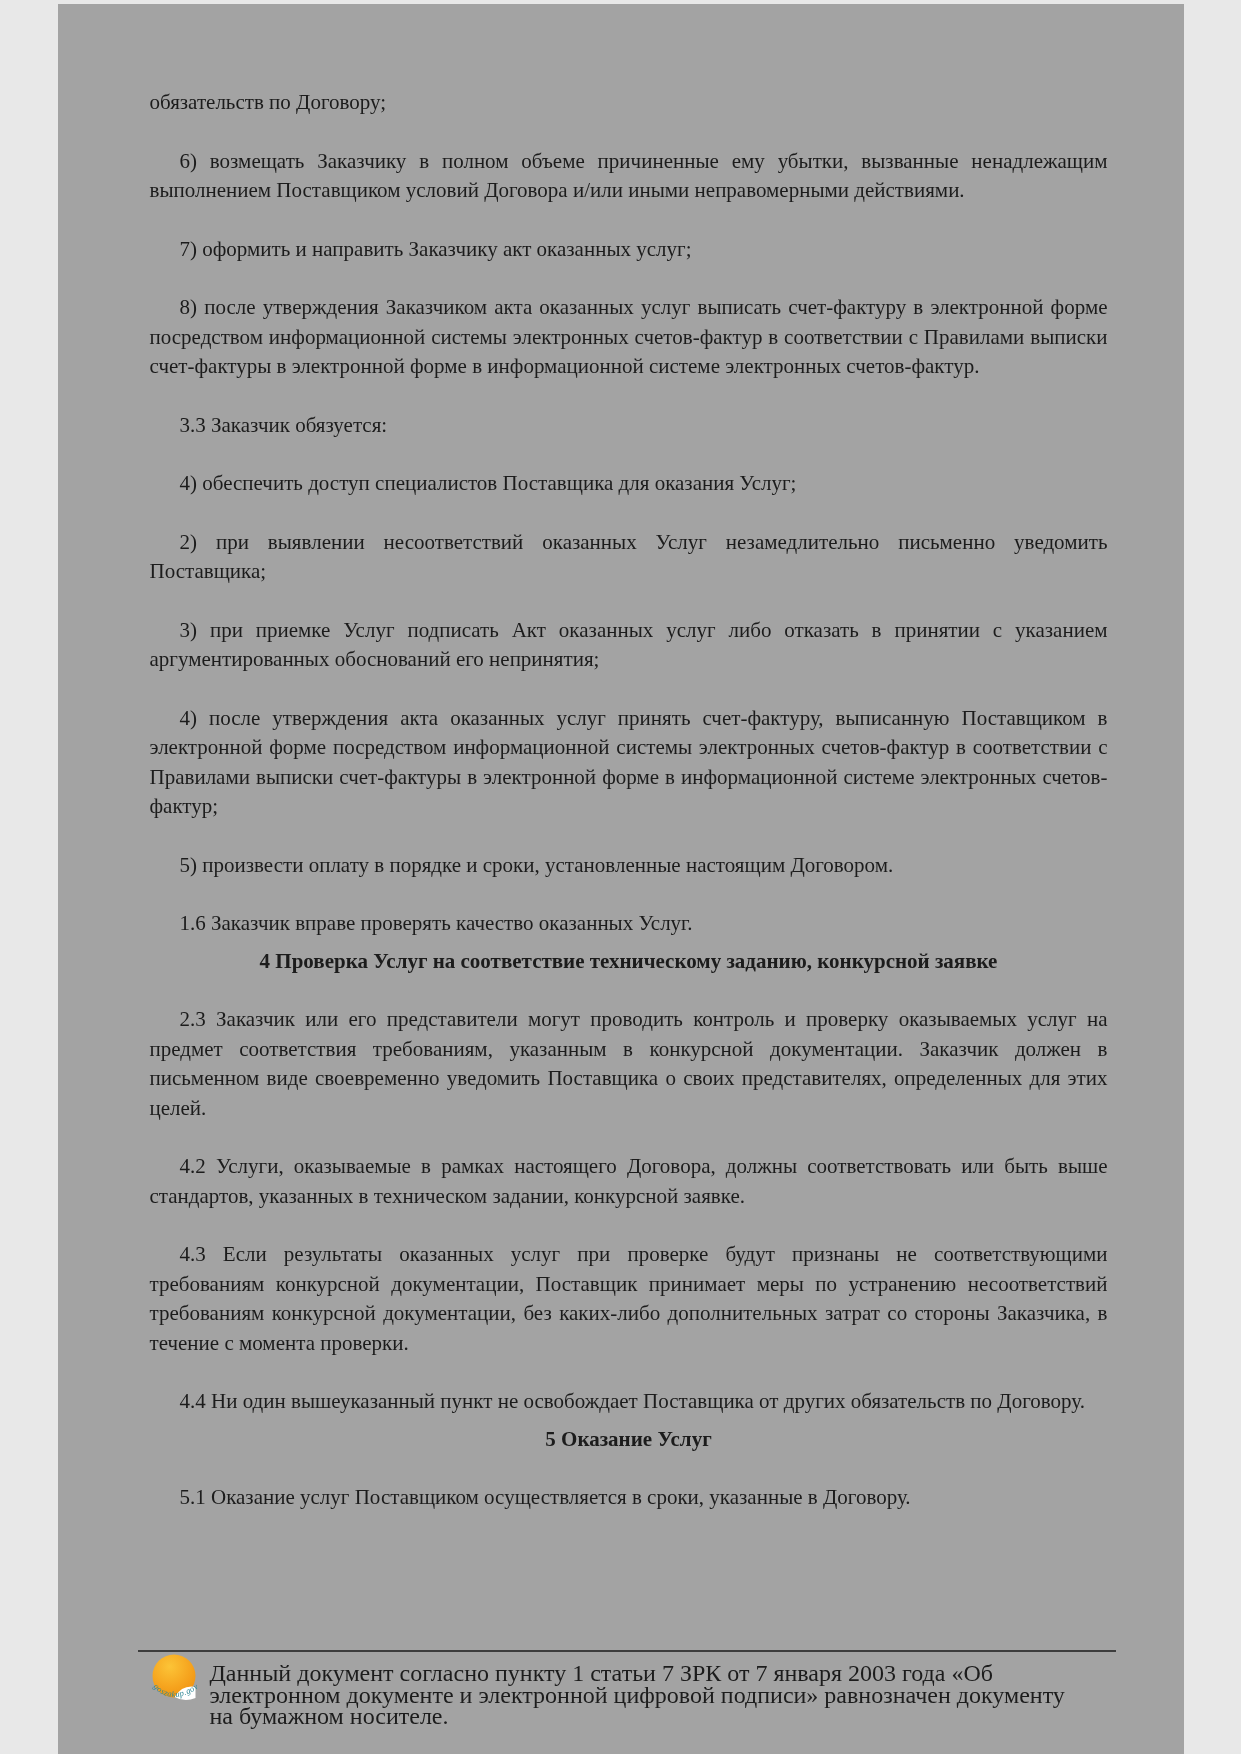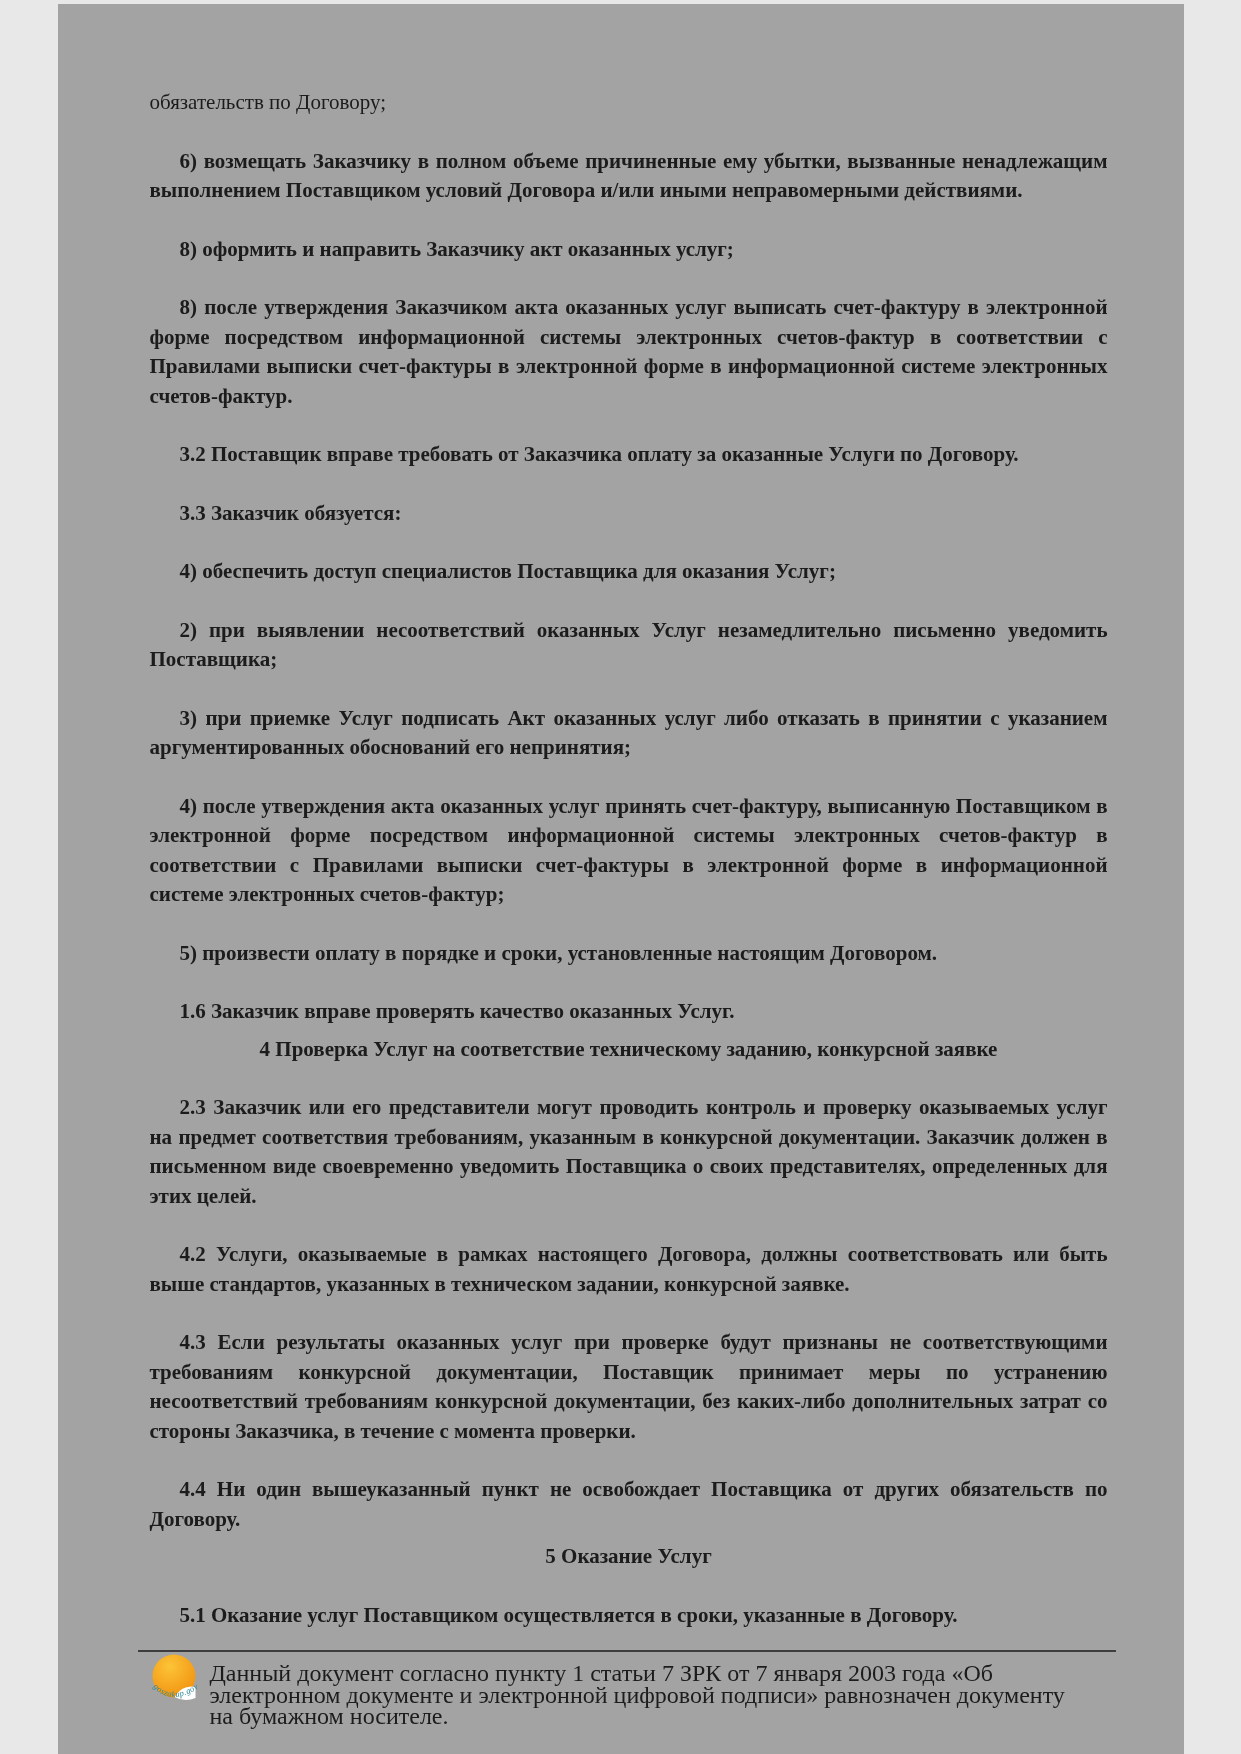--- a/index.html
+++ b/index.html
@@ -18,21 +18,21 @@
     top: 0; left: 0; right: 0;
     padding: 84px 76px 0 92px;
   }
   .block {
     font-size: 21px;
     line-height: 29.5px;
     margin: 29px 0 0 0;
     text-align: justify;
   }
   .block.continuation { margin-top: 0; text-indent: 0; }
-  .block.body { text-indent: 30px; font-weight: bold; }
+  .block.body { text-indent: 30px; }
   .block.heading {
     font-weight: bold;
     text-align: center;
     text-indent: 0;
     margin: 8px 0;
   }
   .footer { position: absolute; left: 0; right: 0; top: 1646px; }
   .divider { height: 2px; background: #3d3d3d; margin: 0 68px 0 80px; }
   .footer-row {
     display: flex;
@@ -51,23 +51,22 @@
 </style>
 </head>
 <body>
 
 <div class="page">
 
   <div class="content">
 
   <p class="block continuation">обязательств по Договору;</p>
       <p class="block body">6) возмещать Заказчику в полном объеме причиненные ему убытки, вызванные ненадлежащим выполнением Поставщиком условий Договора и/или иными неправомерными действиями.</p>
-      <p class="block body">8) оформить и направить Заказчику акт оказанных услуг;</p>
+      <p class="block body">7) оформить и направить Заказчику акт оказанных услуг;</p>
       <p class="block body">8) после утверждения Заказчиком акта оказанных услуг выписать счет-фактуру в электронной форме посредством информационной системы электронных счетов-фактур в соответствии с Правилами выписки счет-фактуры в электронной форме в информационной системе электронных счетов-фактур.</p>
-      <p class="block body">3.2 Поставщик вправе требовать от Заказчика оплату за оказанные Услуги по Договору.</p>
       <p class="block body">3.3 Заказчик обязуется:</p>
       <p class="block body">4) обеспечить доступ специалистов Поставщика для оказания Услуг;</p>
       <p class="block body">2) при выявлении несоответствий оказанных Услуг незамедлительно письменно уведомить Поставщика;</p>
       <p class="block body">3) при приемке Услуг подписать Акт оказанных услуг либо отказать в принятии с указанием аргументированных обоснований его непринятия;</p>
       <p class="block body">4) после утверждения акта оказанных услуг принять счет-фактуру, выписанную Поставщиком в электронной форме посредством информационной системы электронных счетов-фактур в соответствии с Правилами выписки счет-фактуры в электронной форме в информационной системе электронных счетов-фактур;</p>
       <p class="block body">5) произвести оплату в порядке и сроки, установленные настоящим Договором.</p>
       <p class="block body">1.6 Заказчик вправе проверять качество оказанных Услуг.</p>
       <p class="block heading">4 Проверка Услуг на соответствие техническому заданию, конкурсной заявке</p>
       <p class="block body">2.3 Заказчик или его представители могут проводить контроль и проверку оказываемых услуг на предмет соответствия требованиям, указанным в конкурсной документации. Заказчик должен в письменном виде своевременно уведомить Поставщика о своих представителях, определенных для этих целей.</p>
       <p class="block body">4.2 Услуги, оказываемые в рамках настоящего Договора, должны соответствовать или быть выше стандартов, указанных в техническом задании, конкурсной заявке.</p>

